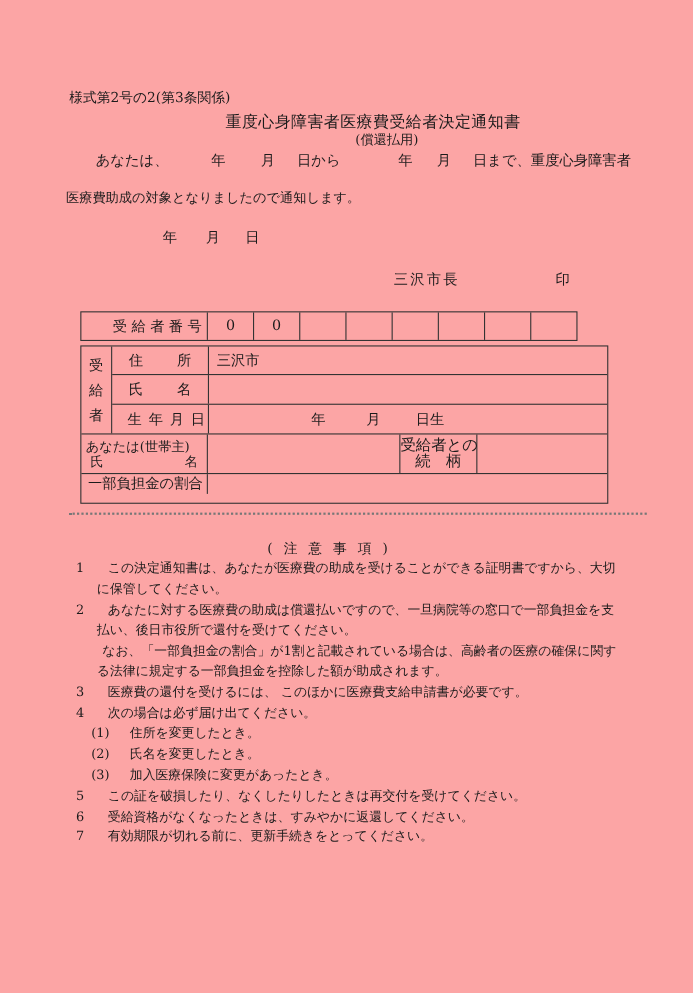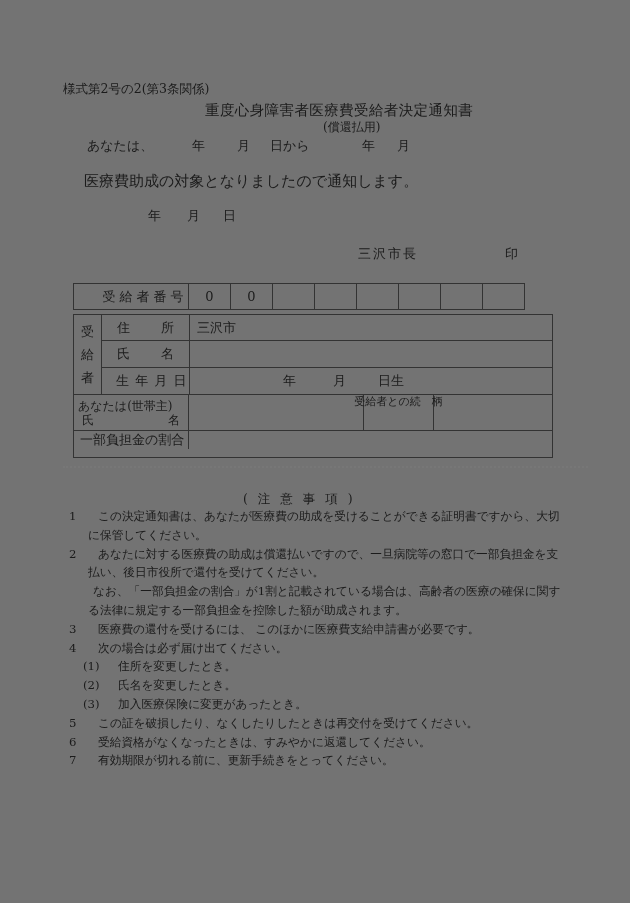--- a/index.html
+++ b/index.html
@@ -1,34 +1,34 @@
 <!DOCTYPE html>
 <html><head>
 <meta charset="utf-8">
 <style>
   html,body{margin:0;padding:0;background:#ffffff;}
   body{
     width:630px;height:903px;
     font-family:"DejaVu Serif","Liberation Serif",serif;
     color:#1b1b1b;
   }
-  .page{position:relative;width:630px;height:903px;background:#737373;overflow:hidden;}
+  .page{position:relative;width:630px;height:903px;background:#fca5a5;overflow:hidden;}
   .abs{position:absolute;white-space:nowrap;}
 
   
   .form-number{left:63px;top:81px;font-size:12.5px;}
   .doc-title{left:205px;top:101px;font-size:14.5px;letter-spacing:0.4px;}
   .doc-subtitle{left:323px;top:119px;font-size:12px;}
 
   
   .intro-line1{left:0;top:137px;width:606px;height:18px;font-size:13px;}
   .intro-line1 span{position:absolute;white-space:nowrap;}
   .ip-prefix{left:87px;} .ip-y1{left:192px;} .ip-m1{left:237px;} .ip-df{left:270px;}
   .ip-y2{left:362px;} .ip-m2{left:397px;} .ip-dt{left:430px;}
-  .intro-line2{left:84px;top:172px;font-size:15px;}
+  .intro-line2{left:60px;top:172px;font-size:12px;}
 
   
   .issue-date{left:0;top:207px;width:630px;height:18px;font-size:13px;}
   .issue-date span{position:absolute;}
   .id-y{left:148px;} .id-m{left:187px;} .id-d{left:223px;}
   .issuer{left:358px;top:245px;font-size:13px;letter-spacing:2px;}
   .seal{left:505px;top:245px;font-size:13px;}
 
   
   .num-table{left:73px;top:283px;width:452px;height:27px;box-sizing:border-box;
@@ -56,21 +56,21 @@
   .valcell{flex:1;display:flex;align-items:center;padding-left:7px;position:relative;}
   .birth-val span{position:absolute;}
   .bv-y{left:93px;} .bv-m{left:143px;} .bv-d{left:188px;}
 
   .ins-row{display:flex;height:35px;border-bottom:1px solid #333;}
   .ins-label{width:115px;box-sizing:border-box;border-right:1px solid #333;
     font-size:12px;padding:2px 4px;display:flex;flex-direction:column;justify-content:center;line-height:14px;}
   .ins-l2{display:flex;justify-content:space-between;padding:0 4px;}
   .ins-value{width:175px;box-sizing:border-box;border-right:1px solid #333;}
   .rel-label{width:70px;box-sizing:border-box;border-right:1px solid #333;
-    font-size:11px;text-align:center;display:flex;flex-direction:row;
+    font-size:14px;text-align:center;display:flex;flex-direction:column;
     justify-content:center;line-height:14.5px;}
   .rel-value{flex:1;}
   .copay-row{display:flex;height:26px;flex-direction:column;}
   .copay-label{width:115px;box-sizing:border-box;border-right:1px solid #333;
     display:flex;align-items:center;padding-left:6px;}
   .copay-value{flex:1;}
 
   
   .dotted{left:63px;top:466px;width:525px;height:0;border-top:2px dotted #777;}
 
@@ -95,20 +95,21 @@
   <div class="abs doc-title">重度心身障害者医療費受給者決定通知書</div>
   <div class="abs doc-subtitle">(償還払用)</div>
 
   <div class="abs intro-line1">
     <span class="ip-prefix">あなたは、</span>
     <span class="ip-y1">年</span>
     <span class="ip-m1">月</span>
     <span class="ip-df">日から</span>
     <span class="ip-y2">年</span>
     <span class="ip-m2">月</span>
+    <span class="ip-dt">日まで、重度心身障害者</span>
   </div>
   <div class="abs intro-line2">医療費助成の対象となりましたので通知します。</div>
 
   <div class="abs issue-date">
     <span class="id-y">年</span>
     <span class="id-m">月</span>
     <span class="id-d">日</span>
   </div>
 
   <div class="abs issuer">三沢市長</div>

